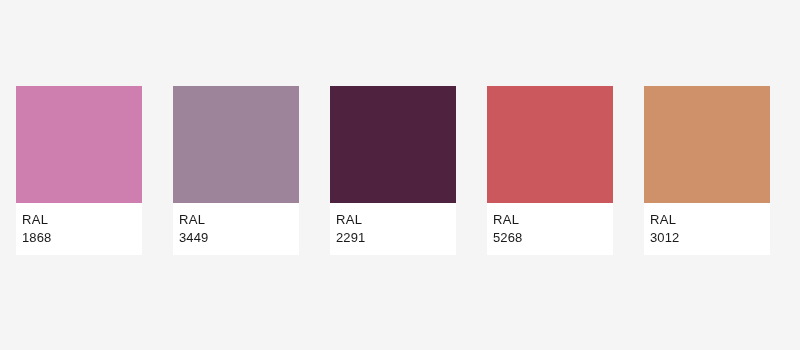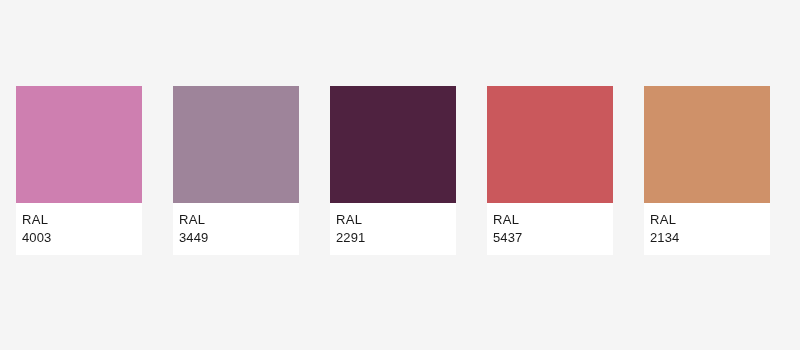--- a/index.html
+++ b/index.html
@@ -68,21 +68,21 @@
 </head>
 <body style="background: rgb(245, 245, 245);">
 
 <div class="palette">
   <div class="swatch-row">
 
     <div class="swatch-card">
       <div class="swatch-chip" style="background: rgb(206, 127, 176);"></div>
       <div class="swatch-label">
         <div class="swatch-brand">RAL</div>
-        <div class="swatch-code">4003</div>
+        <div class="swatch-code">1868</div>
       </div>
     </div>
 
     <div class="swatch-card">
       <div class="swatch-chip" style="background: rgb(158, 132, 154);"></div>
       <div class="swatch-label">
         <div class="swatch-brand">RAL</div>
         <div class="swatch-code">3449</div>
       </div>
     </div>
@@ -92,26 +92,26 @@
       <div class="swatch-label">
         <div class="swatch-brand">RAL</div>
         <div class="swatch-code">2291</div>
       </div>
     </div>
 
     <div class="swatch-card">
       <div class="swatch-chip" style="background: rgb(202, 88, 92);"></div>
       <div class="swatch-label">
         <div class="swatch-brand">RAL</div>
-        <div class="swatch-code">5437</div>
+        <div class="swatch-code">5268</div>
       </div>
     </div>
 
     <div class="swatch-card">
       <div class="swatch-chip" style="background: rgb(207, 145, 105);"></div>
       <div class="swatch-label">
         <div class="swatch-brand">RAL</div>
-        <div class="swatch-code">2134</div>
+        <div class="swatch-code">3012</div>
       </div>
     </div>
 
   </div>
 </div>
 
 </body></html>

